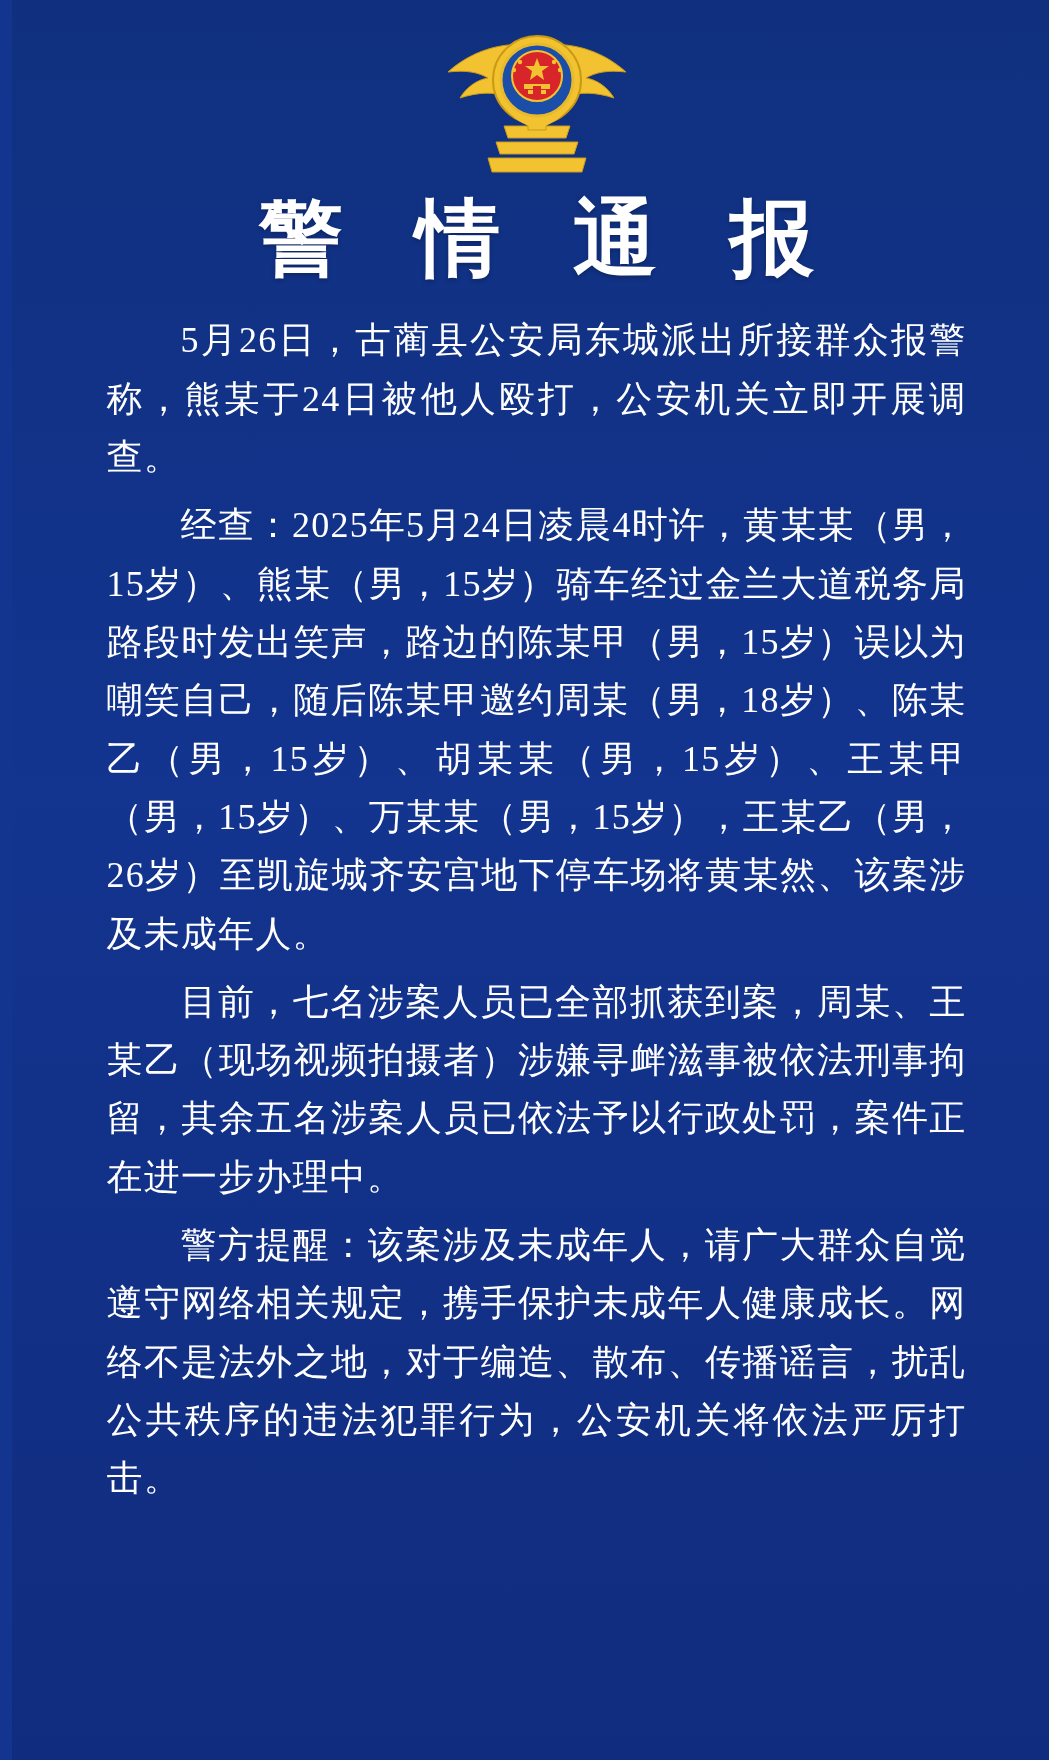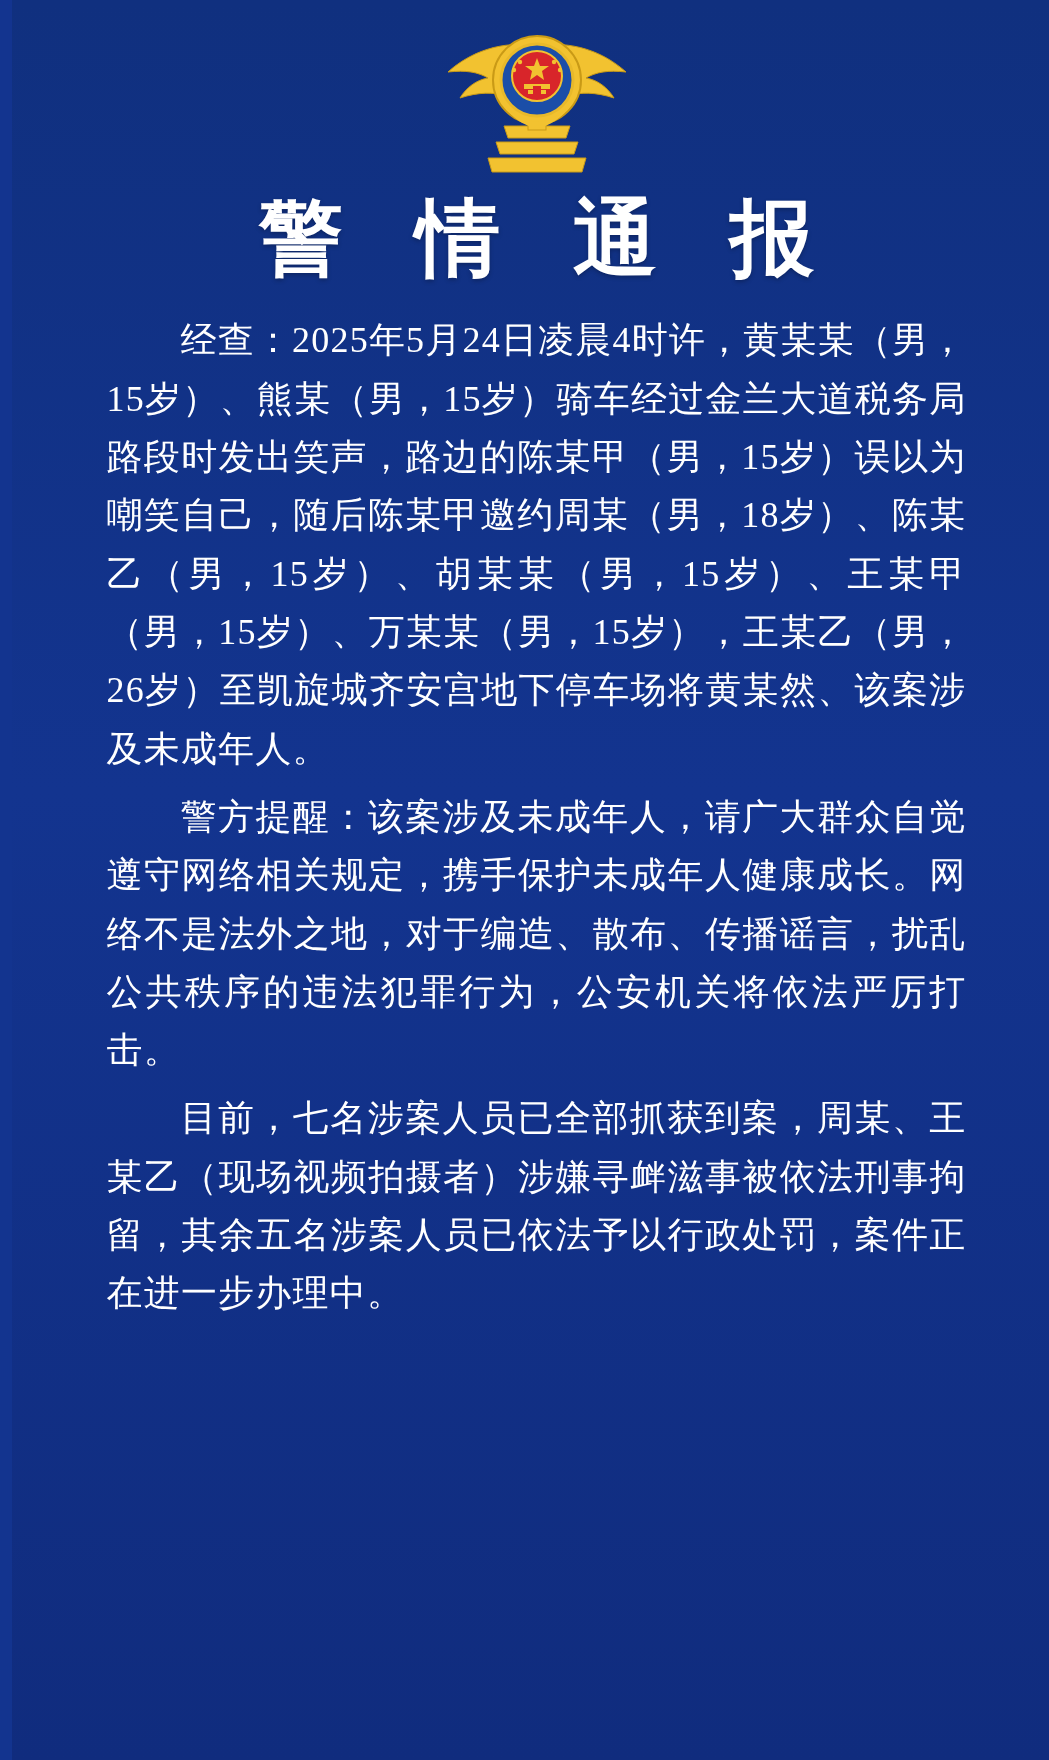--- a/index.html
+++ b/index.html
@@ -116,18 +116,19 @@
         <g fill="#f2c230">
           <path d="M70 86 C 80 96, 92 102, 105 104 C 118 102, 130 96, 140 86 C 130 100, 118 108, 105 110 C 92 108, 80 100, 70 86 Z"></path>
         </g>
       </svg>
     </div>
   </div>
 
   <div class="title">警 情 通 报</div>
 
   <div class="content">
+    <p class="para">5月26日，古蔺县公安局东城派出所接群众报警称，熊某于24日被他人殴打，公安机关立即开展调查。</p>
     <p class="para">经查：2025年5月24日凌晨4时许，黄某某（男，15岁）、熊某（男，15岁）骑车经过金兰大道税务局路段时发出笑声，路边的陈某甲（男，15岁）误以为嘲笑自己，随后陈某甲邀约周某（男，18岁）、陈某乙（男，15岁）、胡某某（男，15岁）、王某甲（男，15岁）、万某某（男，15岁），王某乙（男，26岁）至凯旋城齐安宫地下停车场将黄某然、该案涉及未成年人。</p>
+    <p class="para">目前，七名涉案人员已全部抓获到案，周某、王某乙（现场视频拍摄者）涉嫌寻衅滋事被依法刑事拘留，其余五名涉案人员已依法予以行政处罚，案件正在进一步办理中。</p>
     <p class="para">警方提醒：该案涉及未成年人，请广大群众自觉遵守网络相关规定，携手保护未成年人健康成长。网络不是法外之地，对于编造、散布、传播谣言，扰乱公共秩序的违法犯罪行为，公安机关将依法严厉打击。</p>
-    <p class="para">目前，七名涉案人员已全部抓获到案，周某、王某乙（现场视频拍摄者）涉嫌寻衅滋事被依法刑事拘留，其余五名涉案人员已依法予以行政处罚，案件正在进一步办理中。</p>
   </div>
 
 </div>
 
 </body></html>

